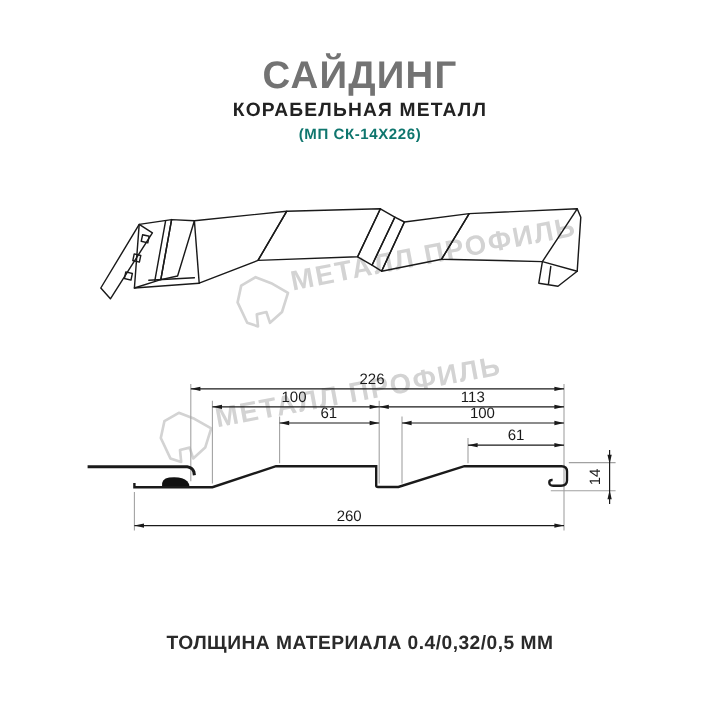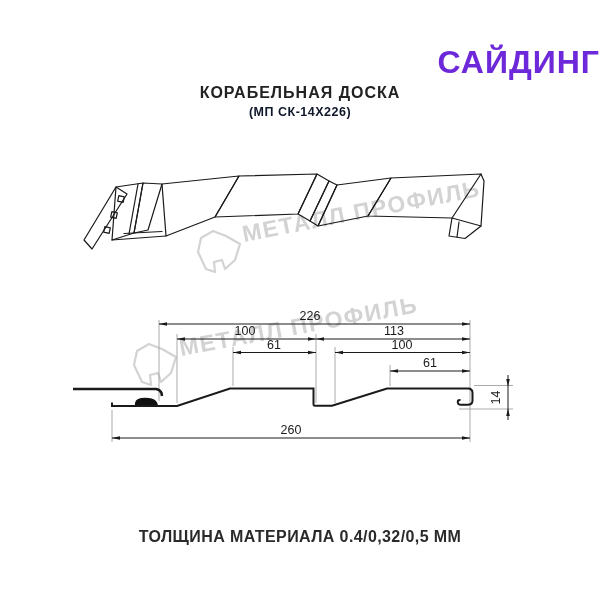--- a/index.html
+++ b/index.html
@@ -1,40 +1,40 @@
 <!DOCTYPE html>
 <html><head>
 <meta charset="utf-8">
 <style>
   html,body{margin:0;padding:0;background:#ffffff;}
   .page{position:relative;width:600px;height:600px;background:#ffffff;overflow:hidden;
         font-family:"Liberation Sans", sans-serif;color:#1a1a1a;}
   .hdr{position:absolute;left:0;top:0;width:600px;text-align:center;}
-  .title{margin-top:46px;font-size:32px;font-weight:700;letter-spacing:1px;color:#6d28d9;line-height:1.0;text-align:right;}
+  .title{margin-top:46px;font-size:32px;font-weight:700;letter-spacing:1px;color:#737373;line-height:1.0;}
   .subtitle{margin-top:6px;font-size:16px;font-weight:700;letter-spacing:1px;color:#222;}
-  .pcode{margin-top:3px;font-size:12.5px;font-weight:700;letter-spacing:.5px;color:#0f172a;}
+  .pcode{margin-top:3px;font-size:12.5px;font-weight:700;letter-spacing:.5px;color:#0f766e;}
   .footer{position:absolute;left:0;top:528px;width:600px;text-align:center;
           font-size:16px;font-weight:700;letter-spacing:.4px;color:#2a2a2a;}
   svg{position:absolute;left:0;display:block;}
   #view3d{top:140px;}
   #xsec{top:295px;}
   .wm-text{font-family:"Liberation Sans", sans-serif;font-weight:700;fill:#d3d3d3;letter-spacing:1.5px;}
   .dim-text{font-family:"Liberation Sans", sans-serif;font-size:12.5px;fill:#1a1a1a;}
   .ink{stroke:#1a1a1a;fill:none;}
   .ext{stroke:#a1a1a1;stroke-width:.9;fill:none;}
   .arr{fill:#1a1a1a;stroke:none;}
 </style>
 </head>
 <body>
 
 <div class="page">
 
   <div class="hdr">
     <div class="title">САЙДИНГ</div>
-    <div class="subtitle">КОРАБЕЛЬНАЯ ДОСКА</div>
+    <div class="subtitle">КОРАБЕЛЬНАЯ МЕТАЛЛ</div>
     <div class="pcode">(МП СК-14Х226)</div>
   </div>
 
   <svg id="view3d" width="600" height="142" viewBox="0 140 600 142">
 
     <g>
       <path d="M198,252 L201,238 L213,231 L226,236 L240,244 L235,260 L225,269 L222,260 L214,262 L215,272 L206,269 Z" fill="none" stroke="#d3d3d3" stroke-width="2.2" stroke-linejoin="round"></path>
       <text class="wm-text" font-size="23" transform="translate(244,242) rotate(-11)">МЕТАЛЛ ПРОФИЛЬ</text>
     </g>
 

